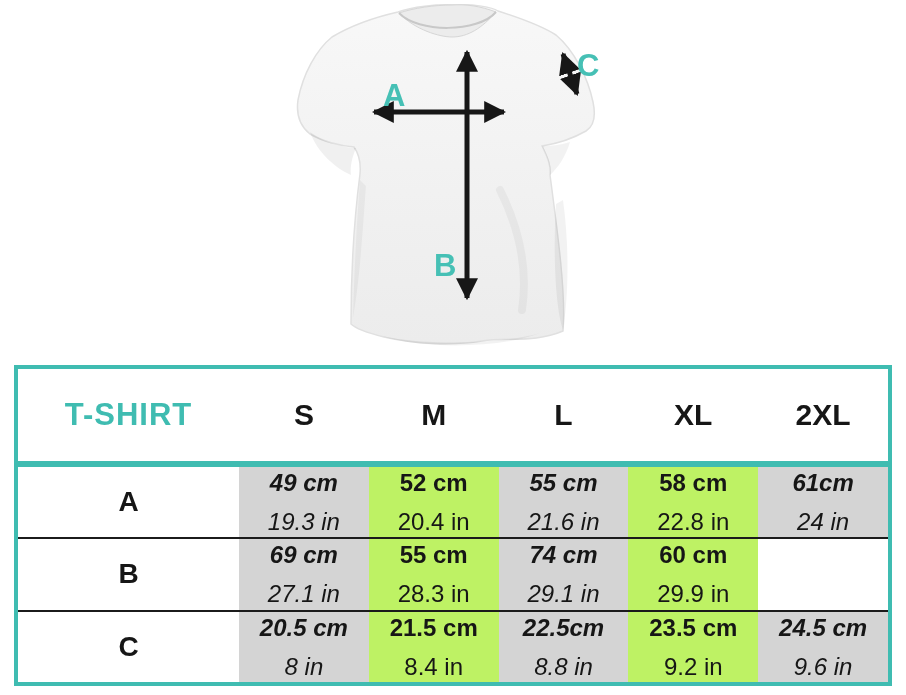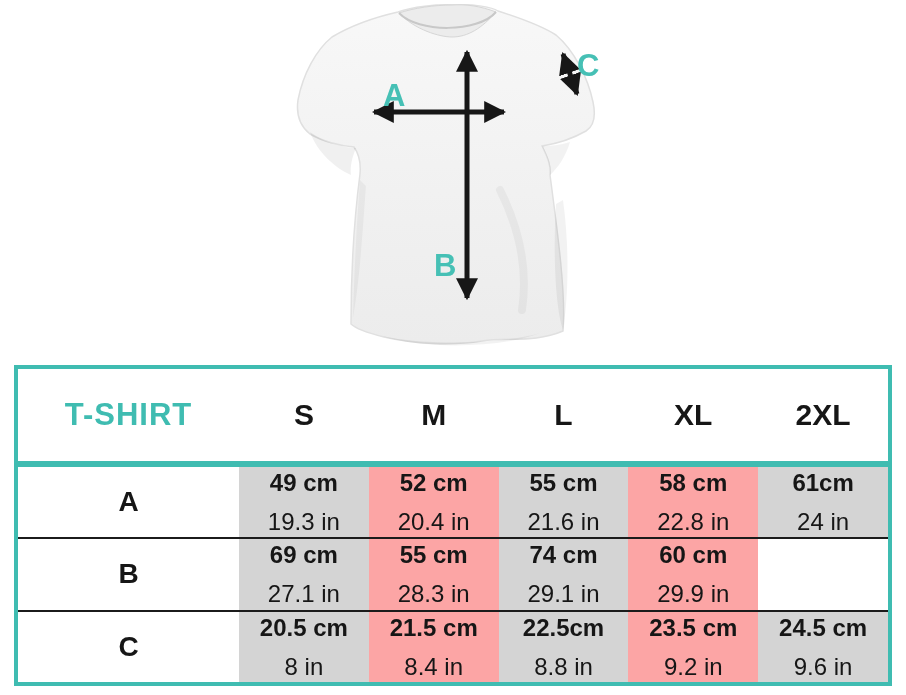--- a/index.html
+++ b/index.html
@@ -30,23 +30,23 @@
     font-weight:700; font-size:30px; color:#161616;
   }
   .hcell.title { color:#3fbcb1; font-size:31px; letter-spacing:1px; }
 
   .rlabel {
     display:flex; align-items:center; justify-content:center;
     font-weight:700; font-size:28px; color:#161616; background:#fff;
   }
   .cell {
     display:flex; flex-direction:column; align-items:center; justify-content:center;
-    font-size:24px; line-height:29px; color:#161616; background:#fca5a5;
+    font-size:24px; line-height:29px; color:#161616; background:#bef264;
   }
-  .trow.data > div:nth-child(2n) { background:#d4d4d4; }
+  .trow.data > div:nth-child(2n) { background:#d4d4d4;font-style:italic; }
   .cell .cm { font-weight:700; }
   .cell .in { font-weight:400;margin-top:10px; }
 </style>
 </head>
 <body>
 
 <div class="stage">
 
   <div class="diagram">
     <svg width="906" height="365" viewBox="0 0 906 365">

